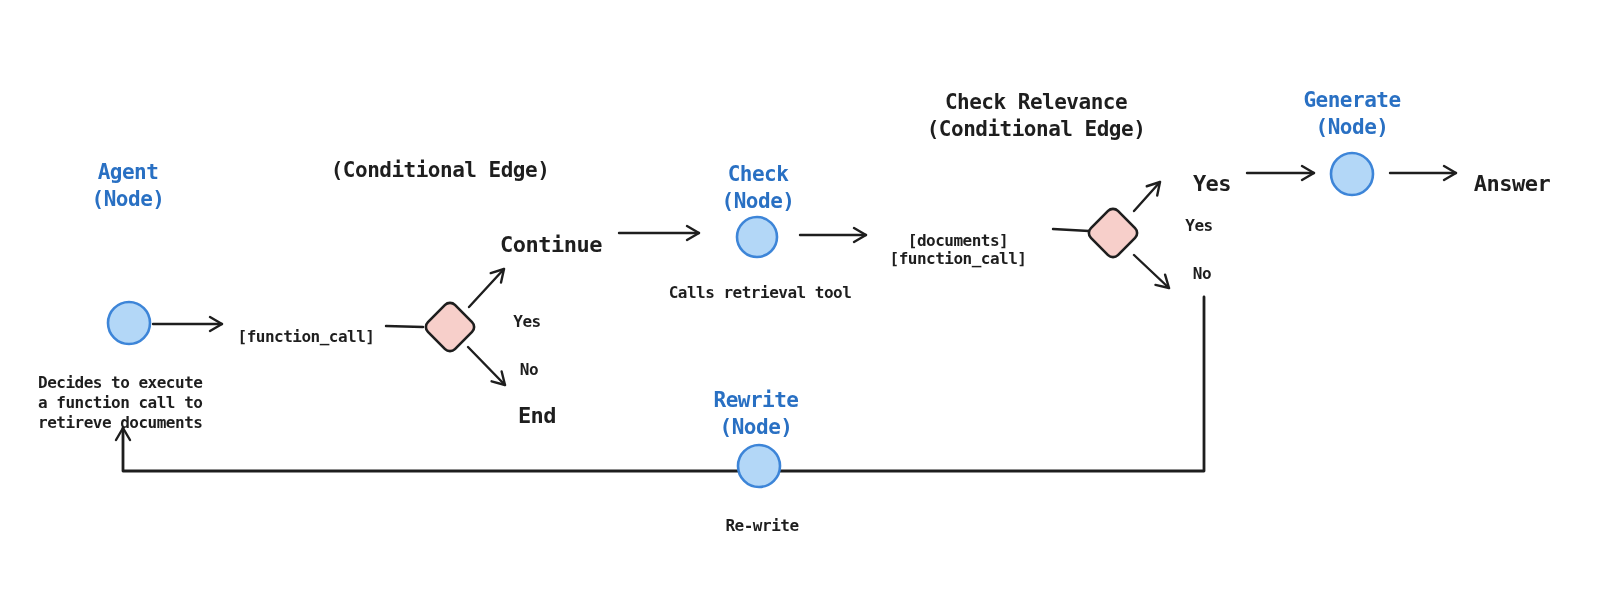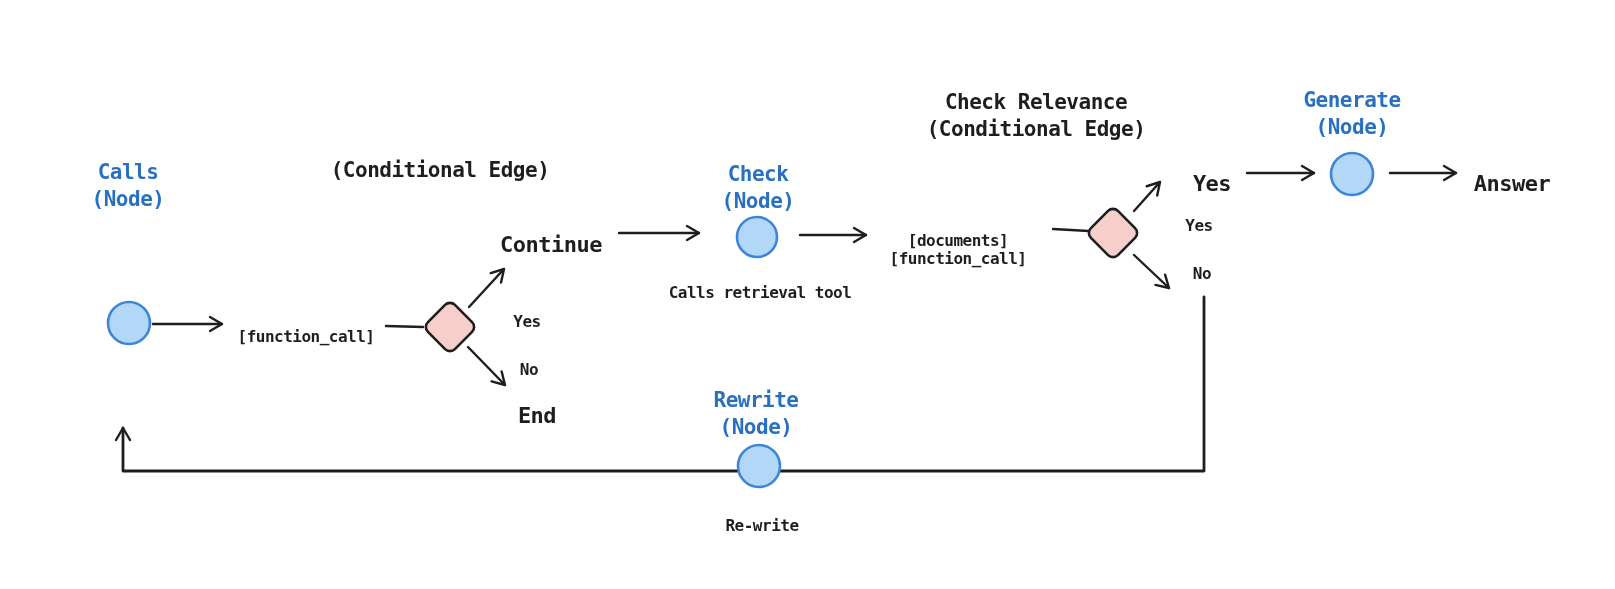--- a/index.html
+++ b/index.html
@@ -60,21 +60,21 @@
     <circle class="node-circle" cx="129" cy="323" r="21"></circle>
     <circle class="node-circle" cx="757" cy="237" r="20"></circle>
     <circle class="node-circle" cx="1352" cy="174" r="21"></circle>
     <circle class="node-circle" cx="759" cy="466" r="21"></circle>
 
     <rect class="diamond" x="430.9" y="307.9" width="38.2" height="38.2" rx="7" transform="rotate(45 450 327)"></rect>
     <rect class="diamond" x="1093.9" y="213.9" width="38.2" height="38.2" rx="7" transform="rotate(45 1113 233)"></rect>
   </svg>
 
   <div class="lbl heading blue" style="left:128px;top:148px">
-    <div>Calls</div>
+    <div>Agent</div>
     <div>(Node)</div>
   </div>
 
   <div class="lbl heading" style="left:440px;top:146px">
     <div>(Conditional Edge)</div>
   </div>
 
   <div class="lbl heading blue" style="left:758px;top:150px">
     <div>Check</div>
     <div>(Node)</div>
@@ -90,20 +90,25 @@
     <div>(Node)</div>
   </div>
 
   <div class="lbl heading blue" style="left:756px;top:376px">
     <div>Rewrite</div>
     <div>(Node)</div>
   </div>
 
   <div class="lbl small" style="left:306px;top:316px">[function_call]</div>
 
+  <div class="lbl small caption" style="left:38px;top:362px">
+    <div>Decides to execute</div>
+    <div>a function call to</div>
+    <div>retireve documents</div>
+  </div>
 
   <div class="lbl small" style="left:527px;top:301px">Yes</div>
   <div class="lbl small" style="left:529px;top:349px">No</div>
 
   <div class="lbl mid" style="left:551px;top:221px">Continue</div>
   <div class="lbl mid" style="left:537px;top:392px">End</div>
 
   <div class="lbl small" style="left:760px;top:272px">Calls retrieval tool</div>
 
   <div class="lbl small stack" style="left:958px;top:221px">

